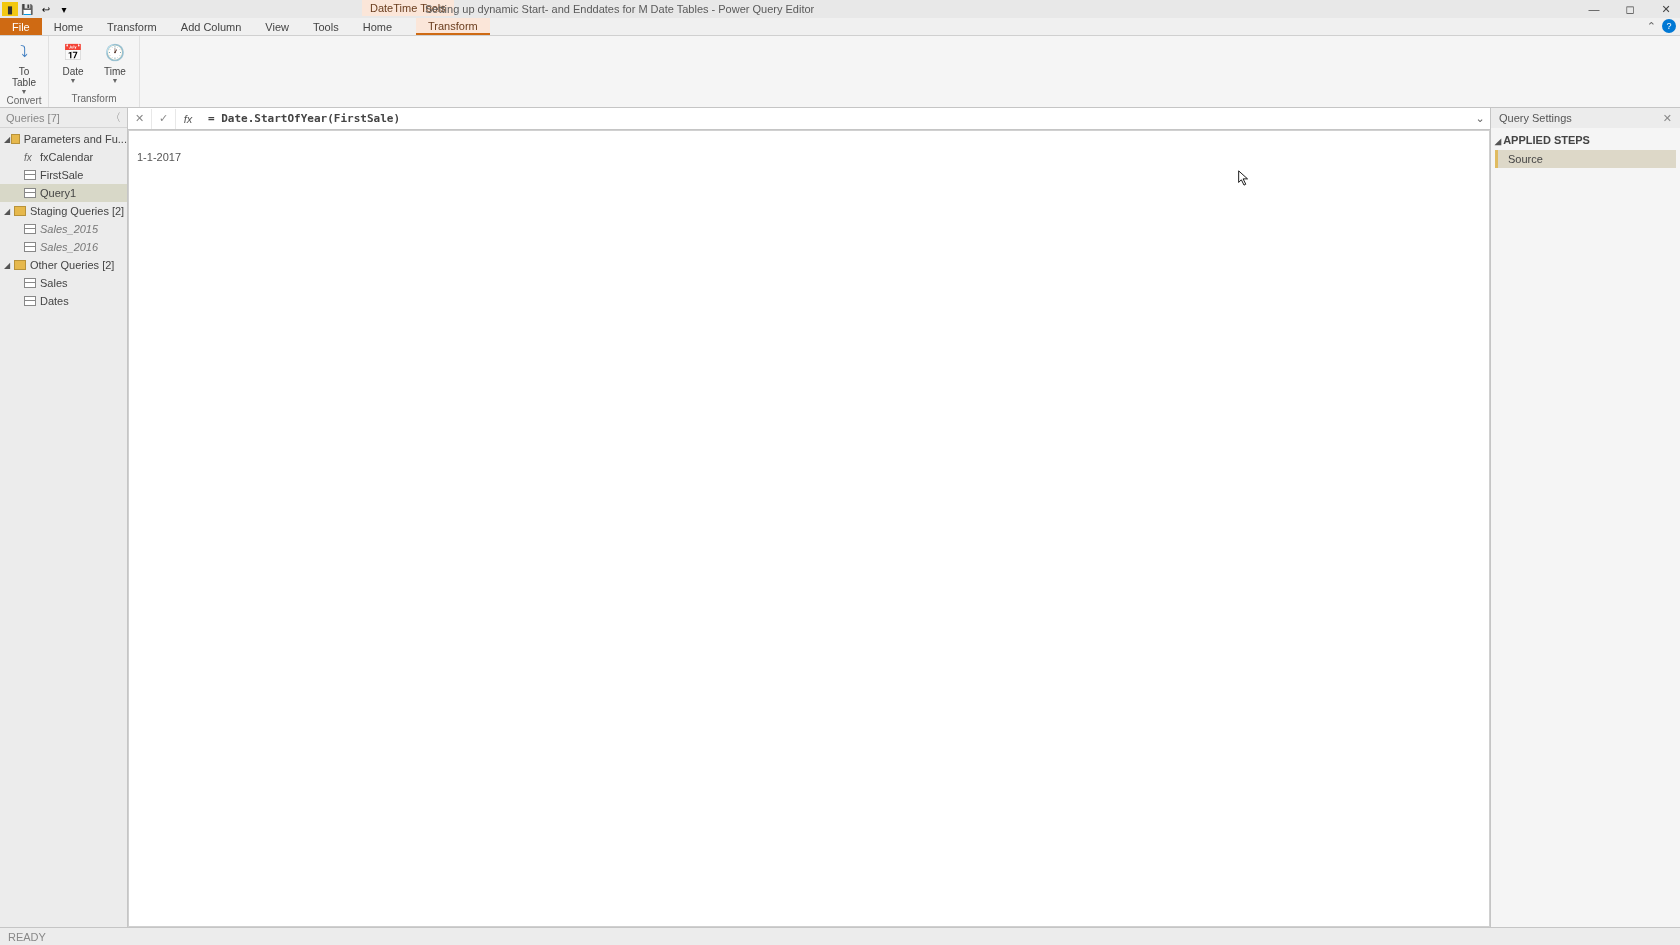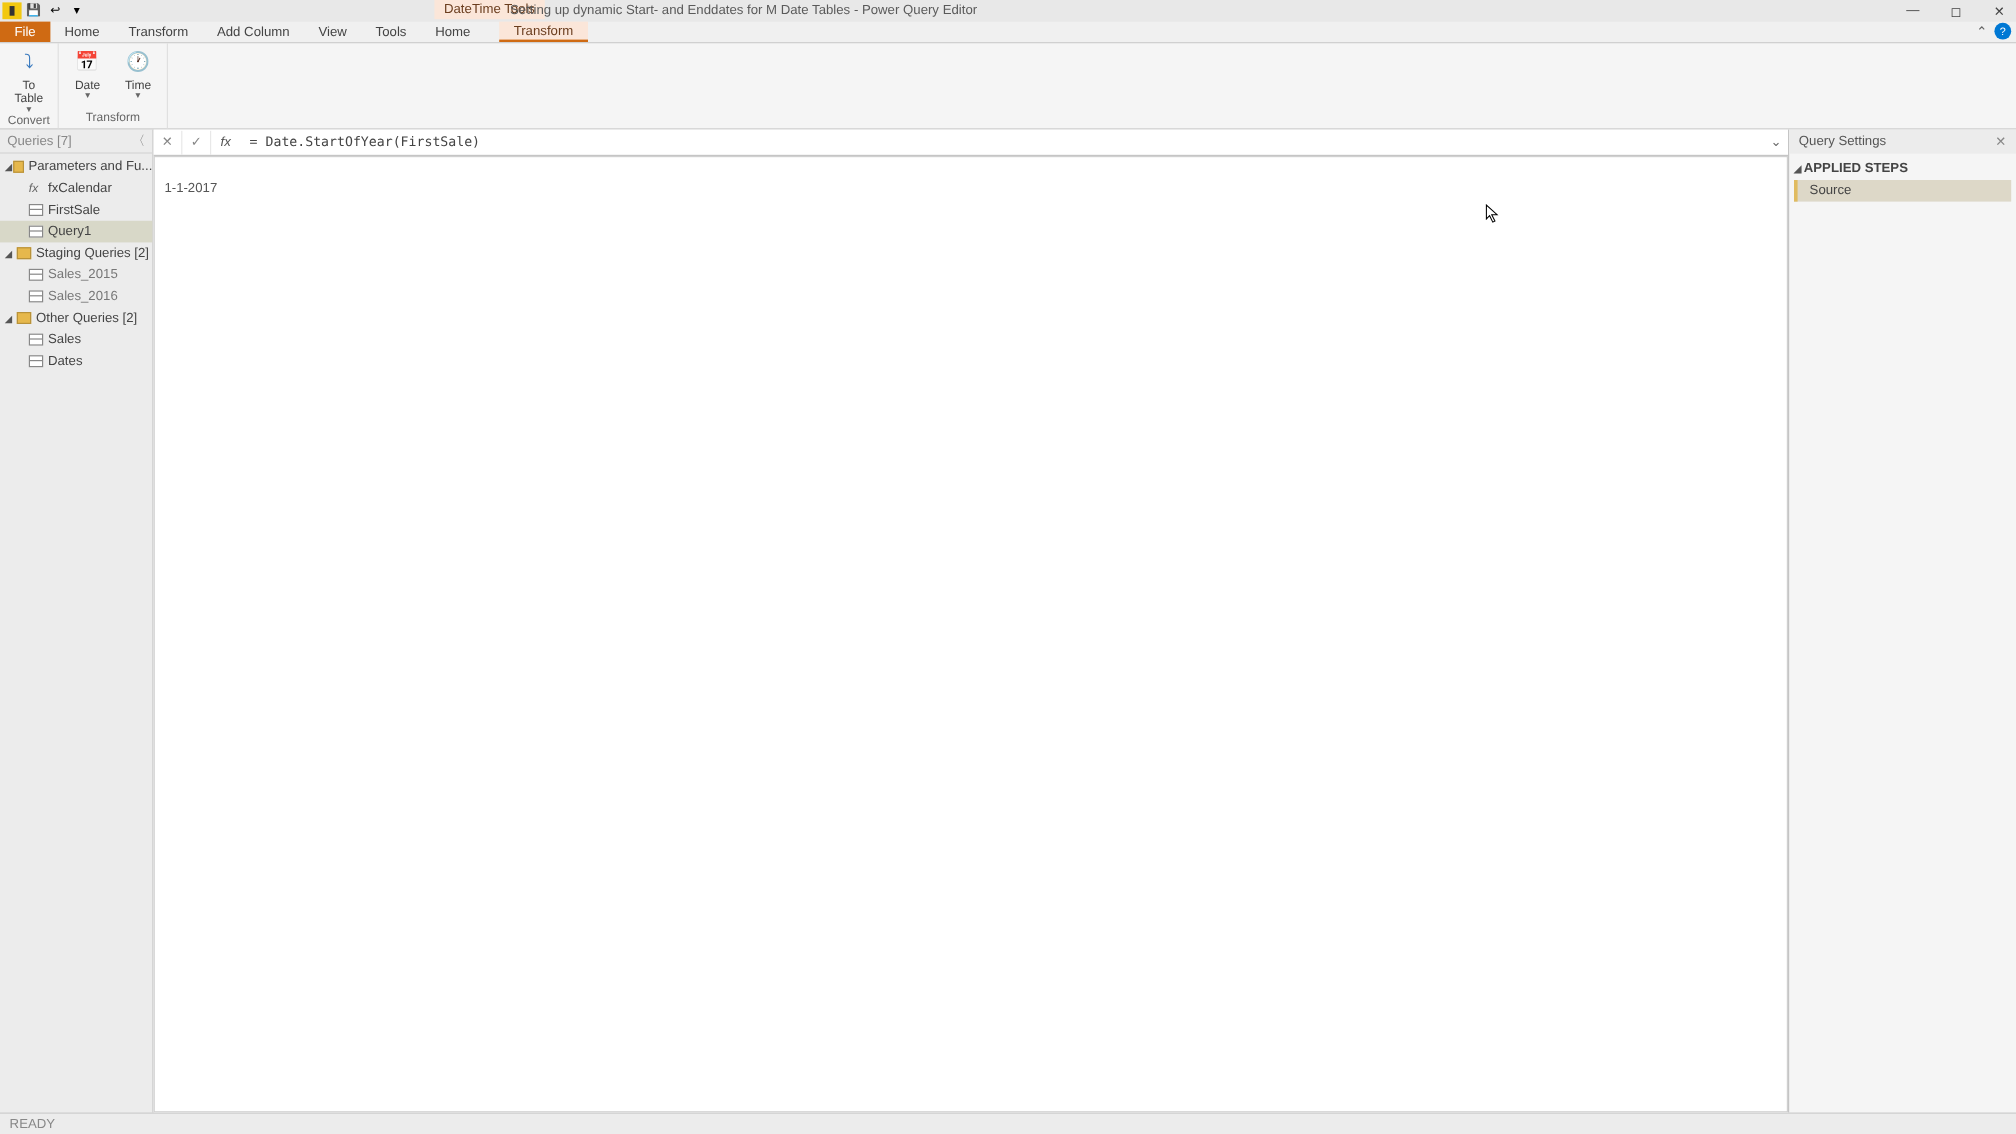--- a/index.html
+++ b/index.html
@@ -41,28 +41,28 @@
 .queries-header { height: 20px; display: flex; align-items: center; justify-content: space-between; padding: 0 6px; border-bottom:1px solid #d5d5d5;color:#888;}
 .tree { padding-top: 2px; }
 .tree-node { display: flex; align-items: center; height: 18px; padding-left: 4px; color: #444; white-space: nowrap; overflow: hidden; cursor:pointer;}
 .tree-node.child { padding-left: 24px; }
 .tree-node.selected { background: #d8d8c8; }
 .exp { width: 10px; font-size: 8px; color:#555; }
 .folder-ico { width: 12px; height: 10px; background: #e6b84c; border:1px solid #b8923a; margin-right: 4px; }
 .fx-ico { width: 12px; font-style: italic; color: #666; margin-right: 4px; font-size:10px;}
 .tbl-ico { width: 12px; height: 10px; border:1px solid #888; background:#fff; margin-right: 4px; position:relative;}
 .tbl-ico::after{content:'';position:absolute;top:3px;left:0;right:0;height:1px;background:#888;}
-.italic { color:#777;text-align:right;}
+.italic { font-style: italic; color:#777;text-align:right;}
 
 
 .center { flex: 1; display: flex; flex-direction: column; background: #e5e5e5; }
 .formula-bar { height: 22px; background: #fff; border-bottom: 1px solid #c5c5c5; display: flex; align-items: center; }
 .fb-btn { width: 24px; height: 20px; display: flex; align-items: center; justify-content: center; color: #888; cursor:pointer; border-right:1px solid #e8e8e8;}
 .fb-fx { width: 24px; color:#555; font-style:italic; text-align:center;}
-.fb-input { flex: 1; padding-left: 8px; font-family: Consolas, monospace; color:#444;}
+.fb-input { flex: 1; padding-left: 8px; font-family: Consolas, monospace; color:#444;font-weight:bold;}
 .fb-drop { width: 20px; text-align:center; color:#666;}
 .preview { flex:1; background:#fff; border:1px solid #d0d0d0; margin: 0; padding:20px 8px; color:#555;}
 
 
 .settings-panel { width: 190px; background: #f5f5f5; border-left:1px solid #c5c5c5; display:flex; flex-direction:column;}
 .settings-header { height: 20px; display:flex; align-items:center; justify-content:space-between; padding: 0 8px; color:#555; background:#ececec;}
 .settings-close { color:#888; cursor:pointer;}
 
 .highlight-box { border: 4px solid #0a5cd6; margin: 2px 3px; padding: 4px 6px 8px 6px; background:#f5f5f5;}
 .sec-hdr { font-weight: bold; color:#444; font-size:11px;}

